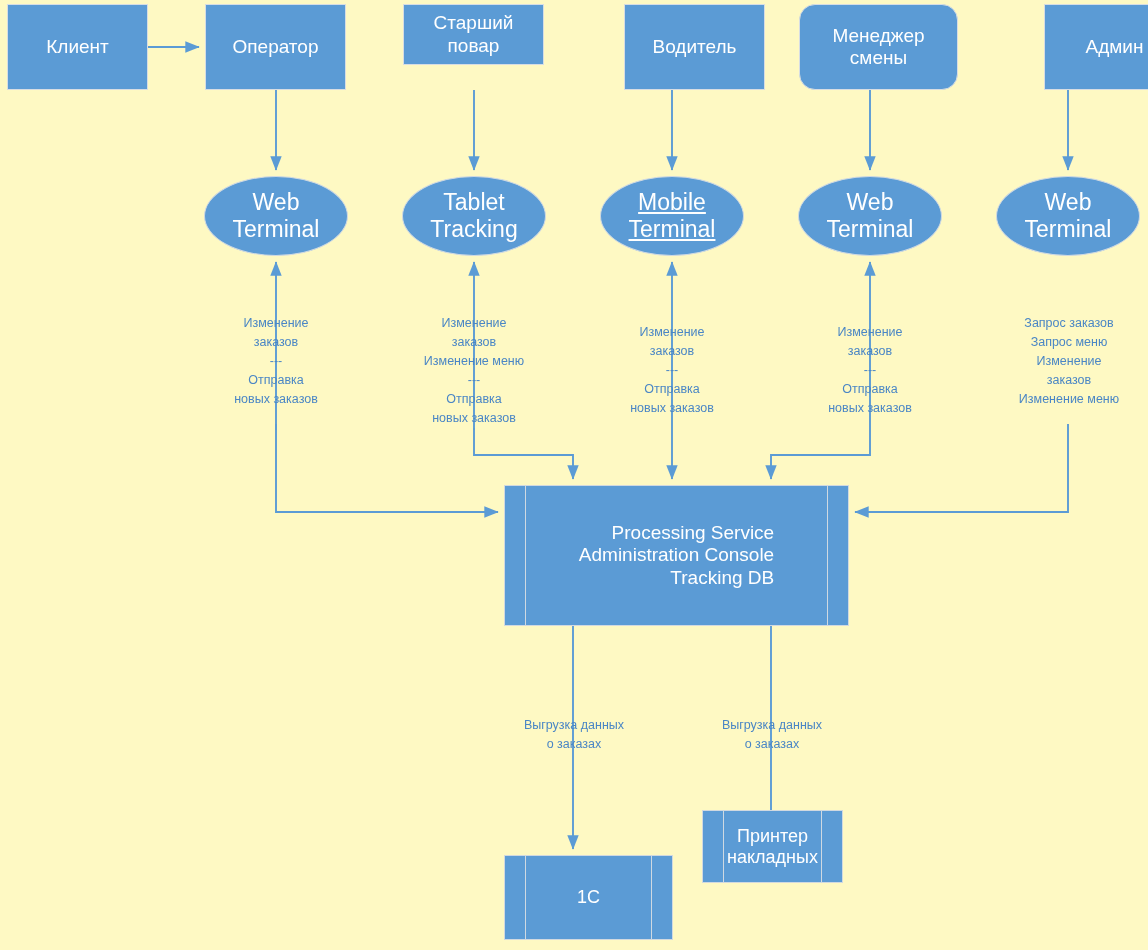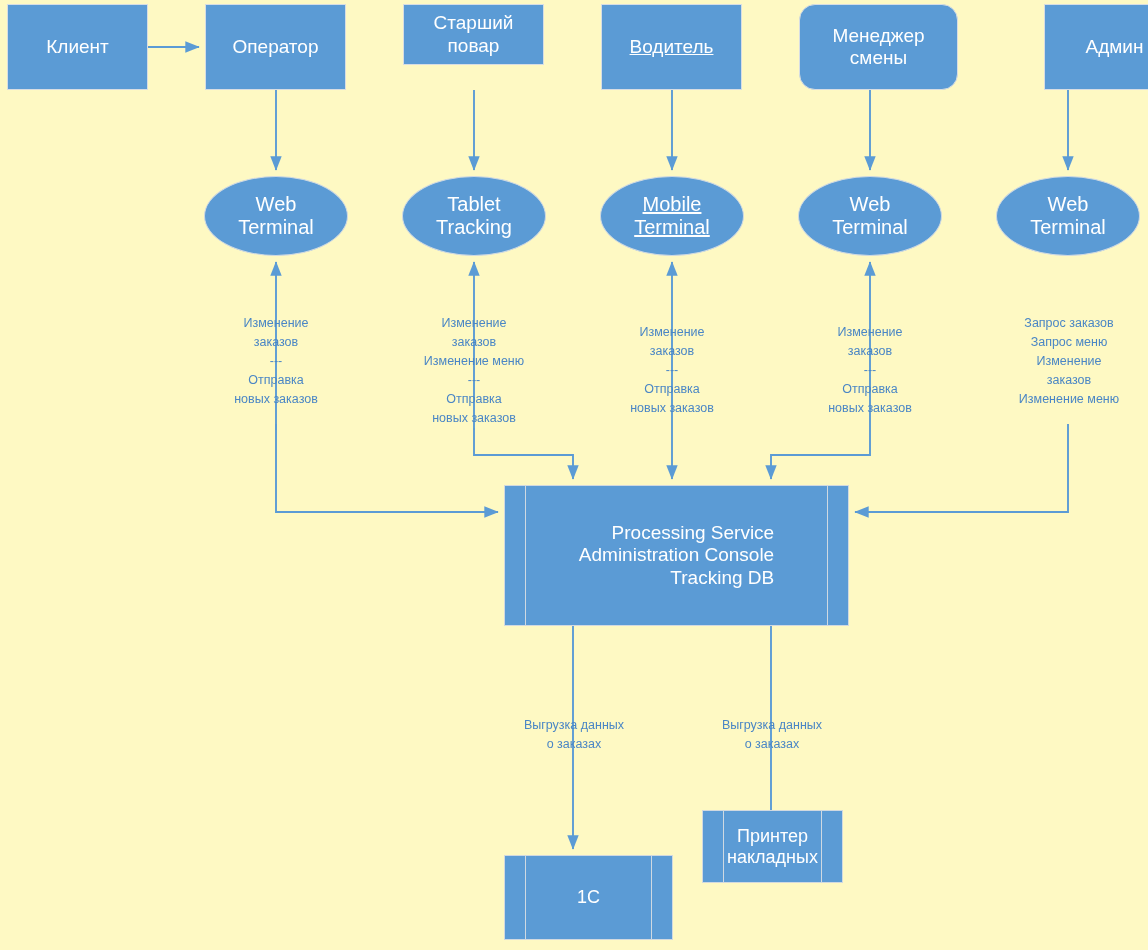--- a/index.html
+++ b/index.html
@@ -37,21 +37,21 @@
     border: 1px solid #d7dde3;
     line-height: 1.16;
     white-space: pre-line;
     z-index: 3;
   }
   .node.actor {
     font-size: 19px;
   }
   .node.terminal {
     border-radius: 50% / 50%;
-    font-size: 20px;
+    font-size: 23px;
     border: 1px solid #cfd9e2;
   }
   .node.subroutine {
     border: 1px solid #d1d9e0;
   }
   .node .bar-left,
   .node .bar-right {
     position: absolute;
     top: 0;
     bottom: 0;
@@ -126,21 +126,21 @@
   <div class="node actor" style="left:7px;top:4px;width:141px;height:86px;">
     <span class="label-text">Клиент</span>
   </div>
   <div class="node actor" style="left:205px;top:4px;width:141px;height:86px;">
     <span class="label-text">Оператор</span>
   </div>
   <div class="node actor" style="left:403px;top:4px;width:141px;height:61px;">
     <span class="label-text">Старший
 повар</span>
   </div>
-  <div class="node actor" style="left:601px;top:4px;width:141px;height:86px;text-decoration:underline;">
+  <div class="node actor" style="left:624px;top:4px;width:141px;height:86px;">
     <span class="label-text">Водитель</span>
   </div>
   <div class="node actor" style="left:799px;top:4px;width:159px;height:86px;border-radius:16px;">
     <span class="label-text">Менеджер
 смены</span>
   </div>
   <div class="node actor" style="left:997px;top:4px;width:141px;height:86px;margin-left:47px;">
     <span class="label-text">Админ</span>
   </div>
 

